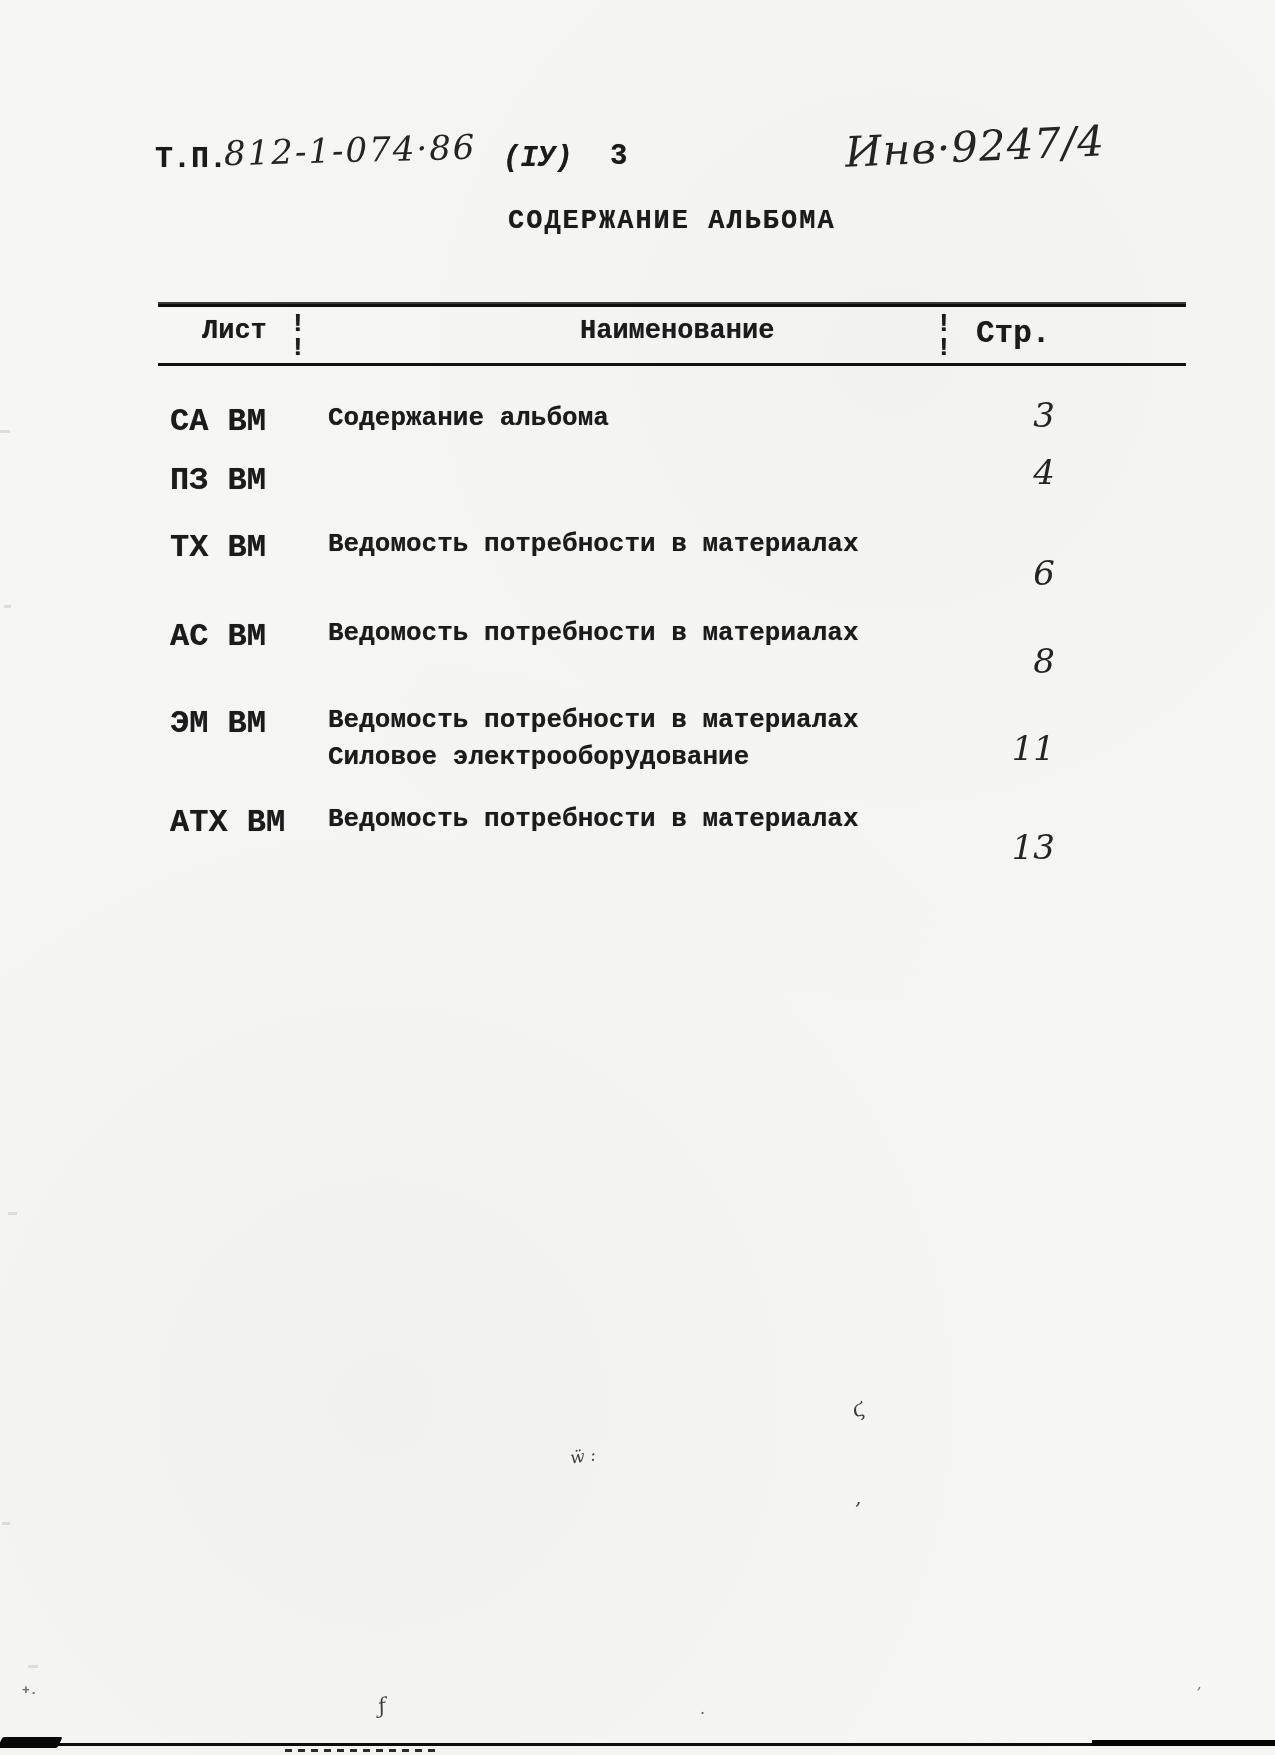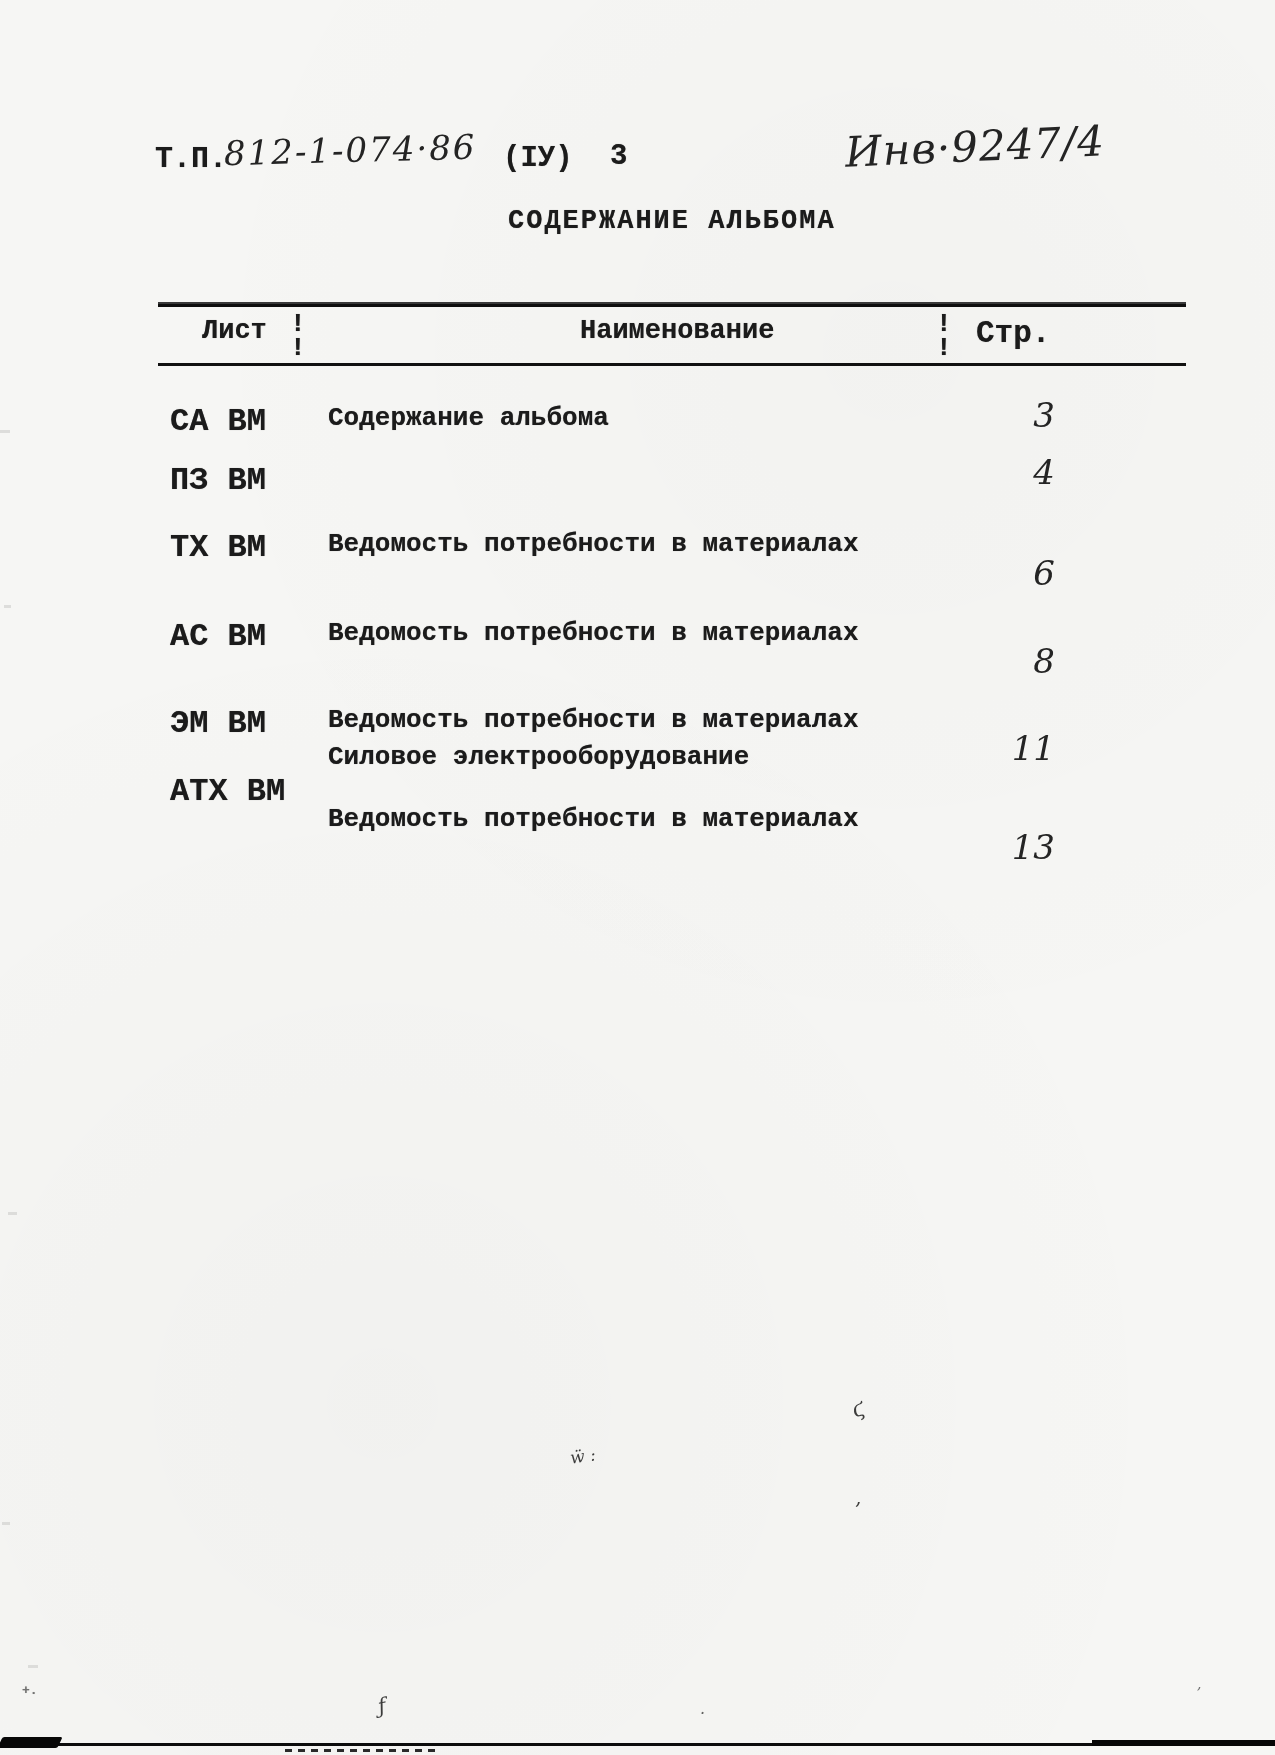--- a/index.html
+++ b/index.html
@@ -25,21 +25,21 @@
     font-family:"DejaVu Serif", serif;
     font-style:italic;
     color:#242424;
     white-space:nowrap;
   }
   .abs{position:absolute;}
 
   
   .doc-prefix{left:155px;top:142px;font-size:30px;}
   .doc-hand{left:224px;top:130px;font-size:34px;transform:rotate(-1.5deg);letter-spacing:2px;}
-  .doc-suffix{left:503px;top:142px;font-size:29px;}
+  .doc-suffix{left:503px;top:142px;font-size:29px;font-style:italic;}
   .doc-sheetnum{left:610px;top:140px;font-size:29px;}
   .inv-num{left:845px;top:122px;font-size:42px;transform:rotate(-2.5deg);letter-spacing:1px;}
 
   
   .album-title{left:508px;top:206px;font-size:27px;letter-spacing:2px;}
 
   
   .rule{left:158px;width:1028px;background:#111;}
   .rule-top{top:302px;height:5px;background:linear-gradient(#3a3a3a 0 2px,#0e0e0e 2px 100%);}
   .rule-mid{top:363px;height:3px;}
@@ -104,21 +104,21 @@
 
   <span class="abs typed row-code" style="top:618px">АС ВМ</span>
   <span class="abs typed row-line" style="top:618px">Ведомость потребности в материалах</span>
   <span class="abs hand row-page" style="top:644px">8</span>
 
   <span class="abs typed row-code" style="top:705px">ЭМ ВМ</span>
   <span class="abs typed row-line" style="top:705px">Ведомость потребности в материалах</span>
   <span class="abs typed row-line" style="top:742px">Силовое электрооборудование</span>
   <span class="abs hand row-page" style="top:731px">11</span>
 
-  <span class="abs typed row-code" style="top:773px">АТХ ВМ</span>
+  <span class="abs typed row-code" style="top:804px">АТХ ВМ</span>
   <span class="abs typed row-line" style="top:804px">Ведомость потребности в материалах</span>
   <span class="abs hand row-page" style="top:830px">13</span>
 
   <span class="abs hand mark" style="left:852px;top:1398px;font-size:22px;transform:rotate(-20deg)">ϛ</span>
   <span class="abs hand mark" style="left:570px;top:1448px;font-size:17px;transform:rotate(-8deg)">ẅ :</span>
   <span class="abs hand mark" style="left:854px;top:1500px;font-size:20px">ʼ</span>
   <span class="abs hand mark" style="left:378px;top:1696px;font-size:21px;transform:rotate(-12deg)">ƒ</span>
   <span class="abs typed mark" style="left:22px;top:1684px;font-size:13px;opacity:.6">+.</span>
   <span class="abs hand mark" style="left:1196px;top:1686px;font-size:15px;opacity:.6">ʼ</span>
   <span class="abs hand mark" style="left:700px;top:1706px;font-size:16px;opacity:.7">·</span>

